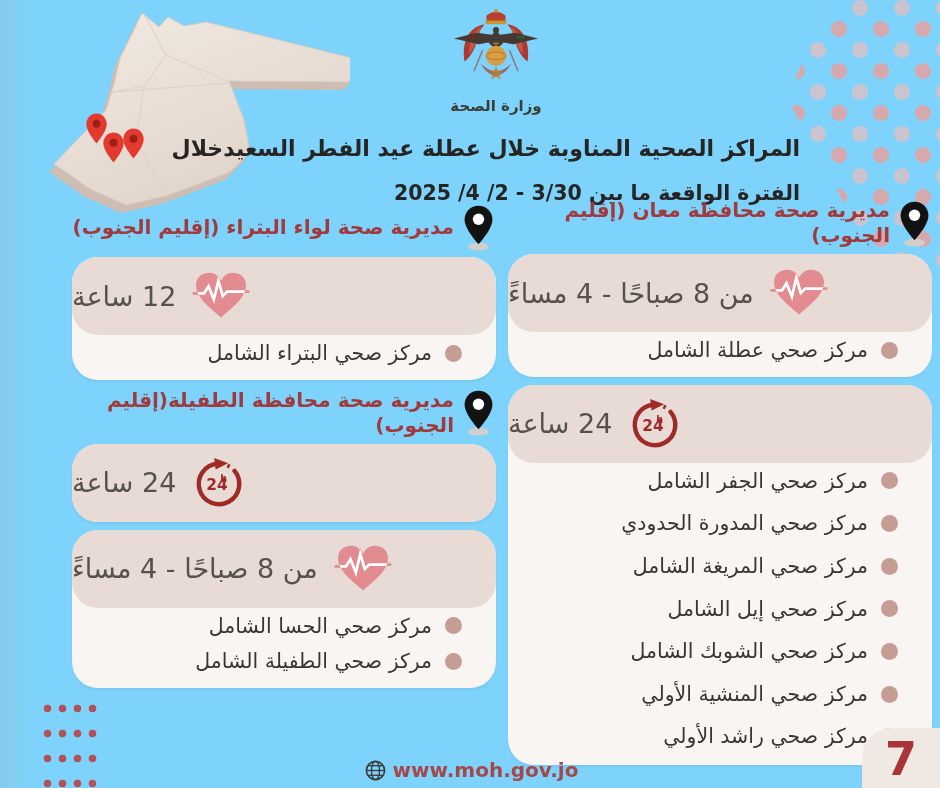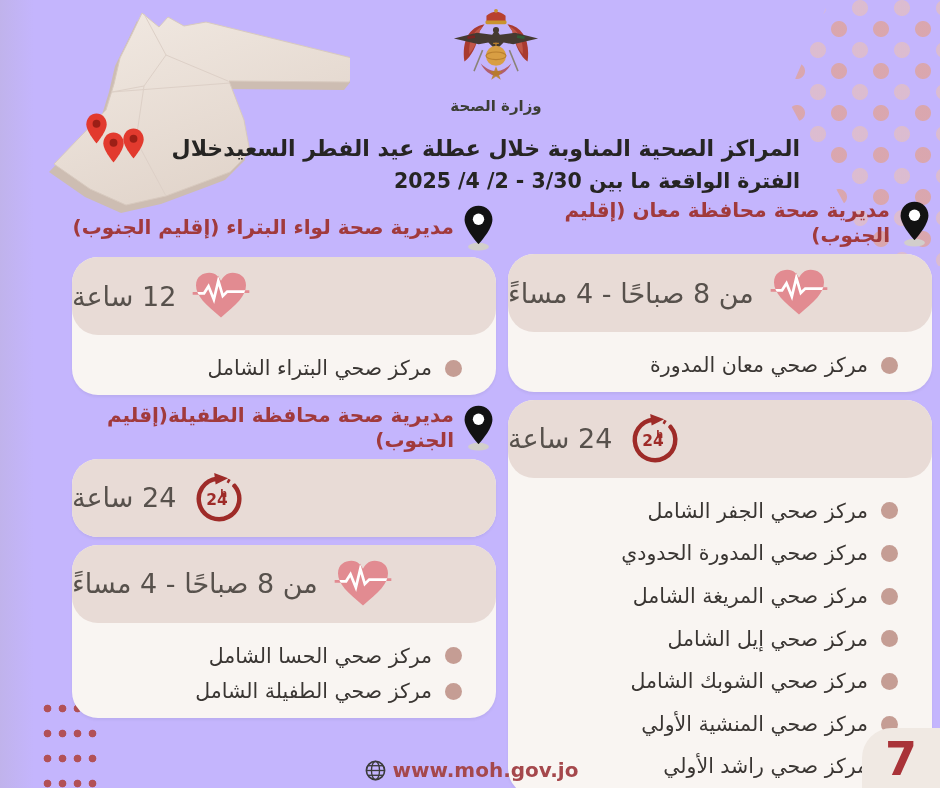--- a/index.html
+++ b/index.html
@@ -1,39 +1,39 @@
 <!DOCTYPE html>
 <html><head>
 <meta charset="utf-8">
 <style>
   * { margin:0; padding:0; box-sizing:border-box; }
   html,body { background:#ffffff; }
   .canvas {
     position:relative; width:940px; height:788px;
-    background:#c4b5fd; overflow:hidden;
+    background:#7dd3fc; overflow:hidden;
     font-family:"DejaVu Sans", sans-serif;
     text-decoration:underline;
   }
   .edge-strip { position:absolute; left:0; top:0; width:34px; height:100%;
     background:linear-gradient(to right, rgba(176,170,164,.20), rgba(176,170,164,0)); }
 
   
   .map { position:absolute; left:16px; top:0; width:334px; height:218px; }
 
   
   .logo { position:absolute; left:436px; top:8px; width:120px; text-align:center; }
   .logo-svg { width:96px; height:88px; }
   .logo-caption { font-size:15px; font-weight:bold; color:#3c3e35; margin-top:-3px;
     direction:rtl; letter-spacing:.5px; }
 
   
   .title { position:absolute; left:140px; top:134px; width:660px; text-align:right;
     direction:rtl; color:#262523; }
   .title-l1 { font-size:22px; font-weight:700; line-height:1.35; }
-  .title-l2 { font-size:20.5px; font-weight:700; line-height:1.35; margin-top:4px; }
+  .title-l2 { font-size:20.5px; font-weight:700; line-height:1.35; margin-top:16px; }
 
   
   .dots-tr { position:absolute; top:-34px; right:-34px; width:240px; height:300px;
     background-image:
       radial-gradient(circle, rgba(219,166,170,.95) 7.5px, transparent 8.5px),
       radial-gradient(circle, rgba(228,191,194,.75) 7.5px, transparent 8.5px);
     background-size:42px 42px, 42px 42px;
     background-position:0 0, 21px 21px;
     clip-path: polygon(46% 0, 100% 0, 100% 100%, 60% 100%, 22% 44%); }
 
@@ -52,21 +52,21 @@
   .icon-pin { width:35px; height:47px; flex:none; }
 
   .block { background:#f9f5f2; border-radius:26px; margin-bottom:8px;
     box-shadow:0 2px 3px rgba(0,0,0,.05); }
   .time-head { height:78px; background:#e8dbd6; border-radius:26px;
     display:flex; align-items:center; justify-content:flex-end; gap:16px;
     font-size:27px; color:#57514c; }
   .icon-heart { width:58px; height:50px; flex:none; }
   .icon-24h { width:54px; height:54px; flex:none; }
 
-  .c-list { padding:14px 34px 13px 12px; display:flex; flex-direction:column; gap:9px;margin-top:6px; }
+  .c-list { padding:5px 34px 13px 12px; display:flex; flex-direction:column; gap:9px; }
   .c-item { display:flex; align-items:center; gap:13px;
     font-size:20.5px; color:#3a3633; line-height:1.3; }
   .bullet { width:17px; height:17px; border-radius:50%; background:#c59d94; flex:none; }
   .c-list-compact { gap:16px; padding-bottom:15px; }
 
   .sec2 { margin-top:0; }
 
   
   .footer { position:absolute; left:1px; bottom:6px; width:100%;
     display:flex; align-items:center; justify-content:center; gap:6px;
@@ -180,21 +180,21 @@
     <div class="block">
       <div class="time-head">
         <svg class="icon-heart" viewBox="0 0 64 56">
             <use href="#sym-heart"></use>
           </svg>
         <span>من 8 صباحًا - 4 مساءً</span>
       </div>
       <div class="c-list">
         <div class="c-item">
           <span class="bullet"></span>
-          <span>مركز صحي معان المدورة</span>
+          <span>مركز صحي عطلة الشامل</span>
         </div>
       </div>
     </div>
 
     <div class="block">
       <div class="time-head">
         <svg class="icon-24h" viewBox="0 0 56 56">
             <use href="#sym-24h"></use>
           </svg>
         <span>24 ساعة</span>

